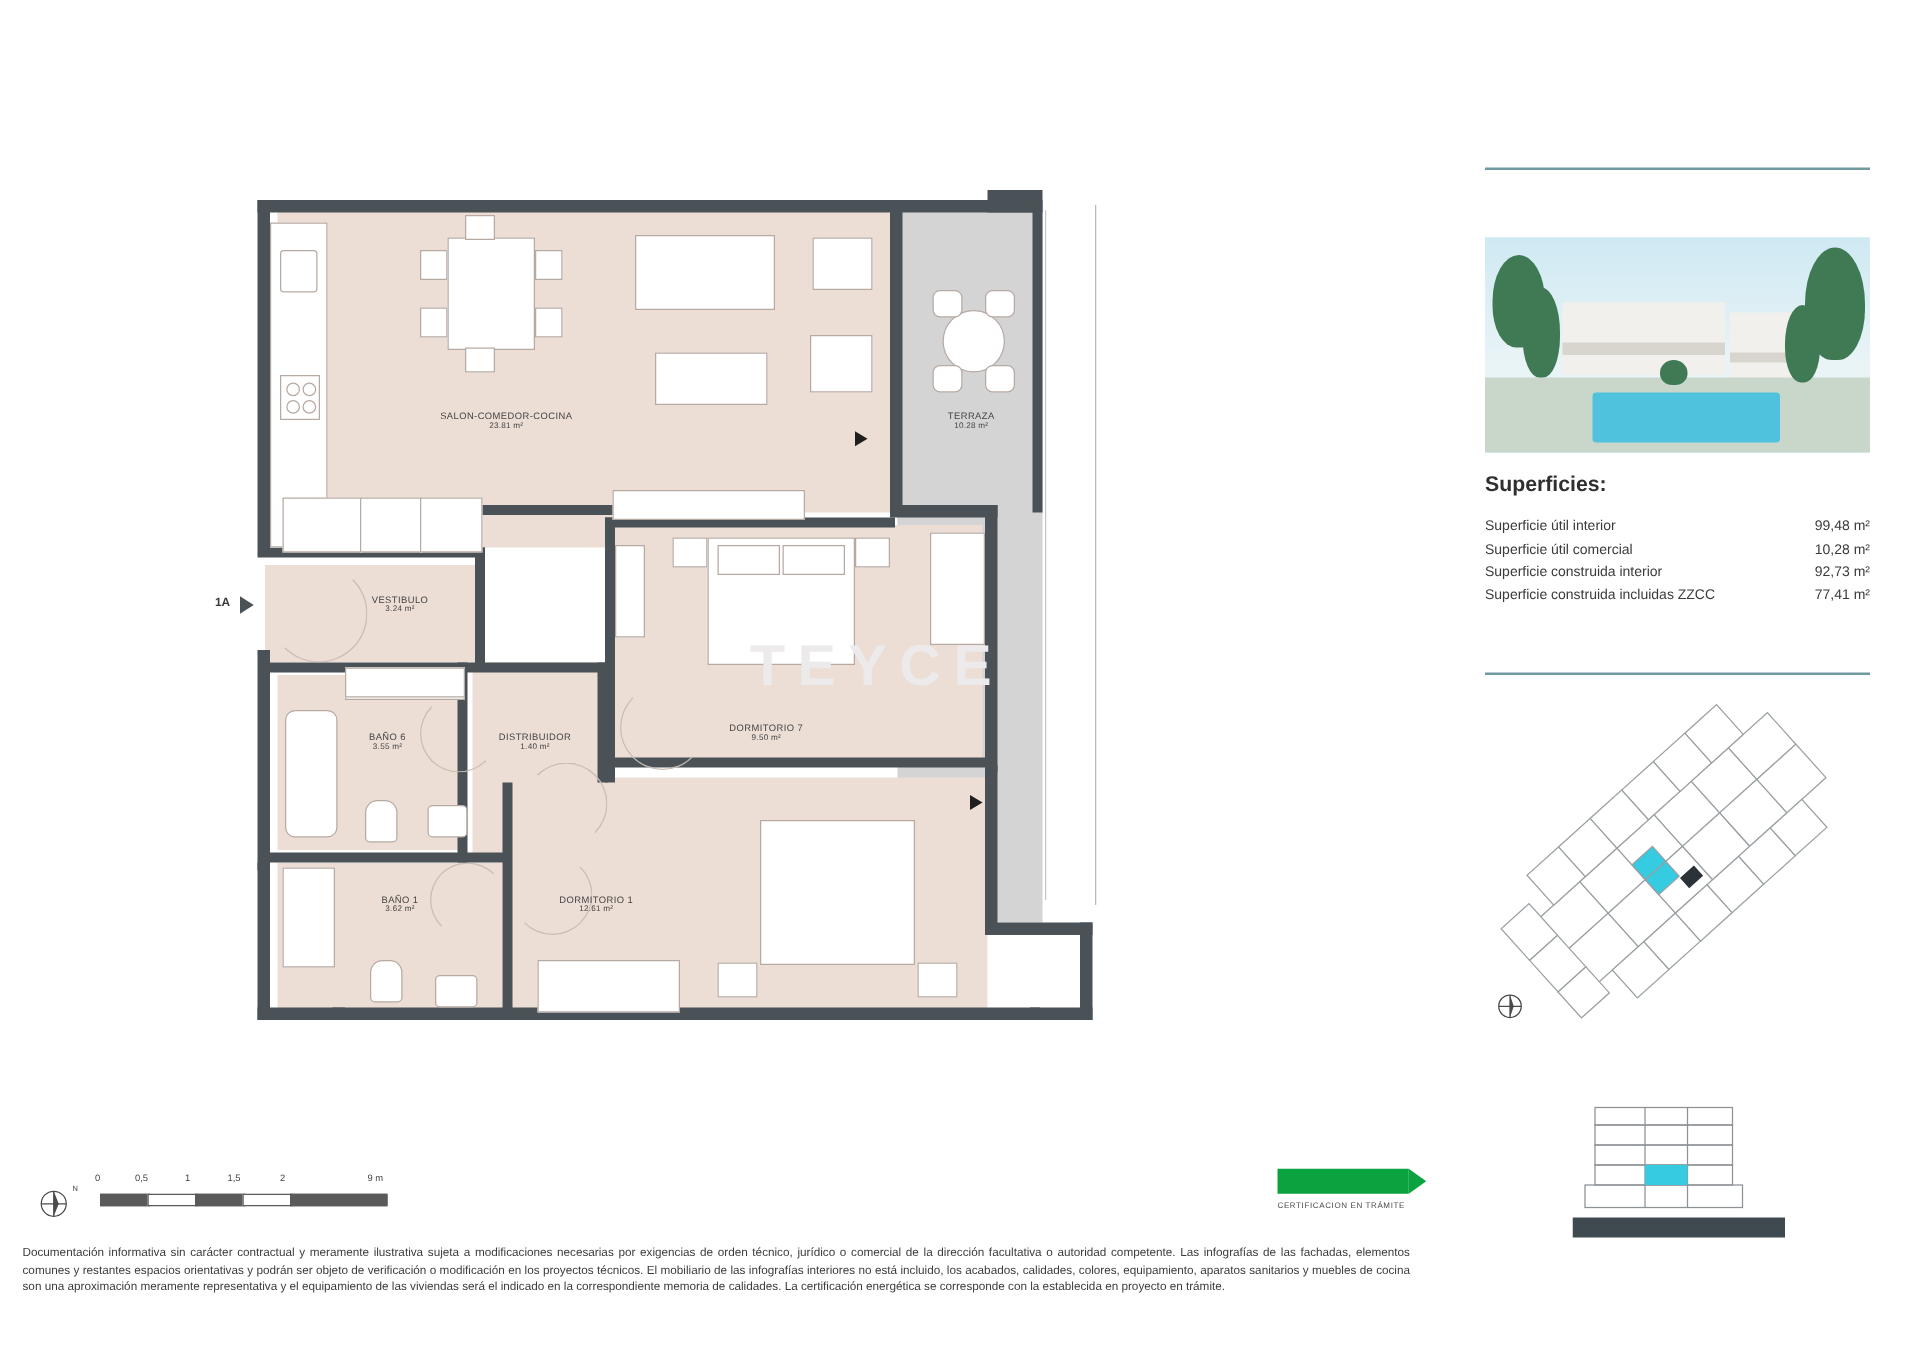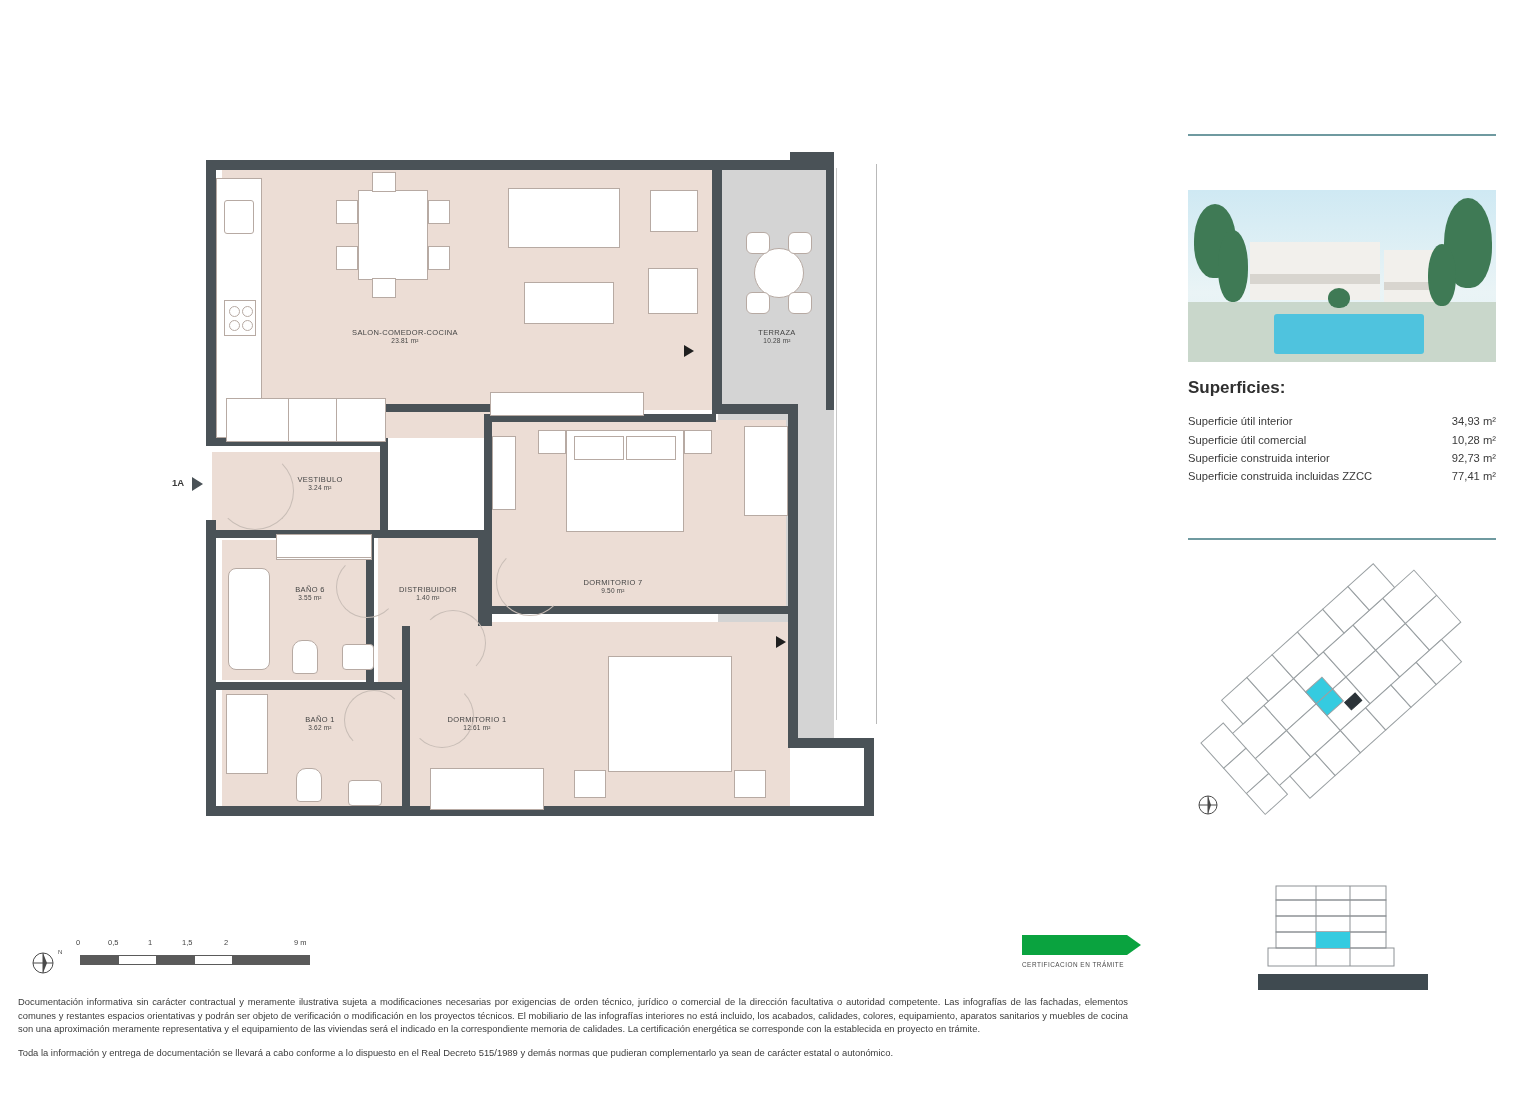--- a/index.html
+++ b/index.html
@@ -241,20 +241,21 @@
     </div>
     <div class="label" style="left:272px; top:715px; width:96px;">
       <div class="nm">BAÑO 1</div>
       <div class="ar">3.62 m²</div>
     </div>
     <div class="label" style="left:412px; top:715px; width:130px;">
       <div class="nm">DORMITORIO 1</div>
       <div class="ar">12.61 m²</div>
     </div>
 
+    <div class="wm">TEYCE</div>
 
     <div class="entry-label" style="left:172px; top:477px;">1A</div>
     <div class="entry-tri" style="left:192px; top:477px;"></div>
 
     <div class="blk-tri" style="left:684px; top:345px;"></div>
     <div class="blk-tri" style="left:776px; top:636px;"></div>
   </div>
 
   <div class="compass">
     <svg width="26" height="26" viewBox="0 0 26 26">
@@ -279,21 +280,20 @@
     <div class="sb-tick" style="left:22px; top:14px; font-size:6px;">N</div>
   </div>
 
   <div class="cert">
     <div class="cert-arrow"></div>
     <div class="cert-text">CERTIFICACION EN TRÁMITE</div>
   </div>
 
   <div class="footer">
     <p>Documentación informativa sin carácter contractual y meramente ilustrativa sujeta a modificaciones necesarias por exigencias de orden técnico, jurídico o comercial de la dirección facultativa o autoridad competente. Las infografías de las fachadas, elementos comunes y restantes espacios orientativas y podrán ser objeto de verificación o modificación en los proyectos técnicos. El mobiliario de las infografías interiores no está incluido, los acabados, calidades, colores, equipamiento, aparatos sanitarios y muebles de cocina son una aproximación meramente representativa y el equipamiento de las viviendas será el indicado en la correspondiente memoria de calidades. La certificación energética se corresponde con la establecida en proyecto en trámite.</p>
-    <p>Toda la información y entrega de documentación se llevará a cabo conforme a lo dispuesto en el Real Decreto 515/1989 y demás normas que pudieran complementarlo ya sean de carácter estatal o autonómico.</p>
   </div>
 
   <div class="panel">
 
     <div class="rule" style="top:134px;"></div>
 
     <div class="render">
       <div class="r-sky"></div>
       <div class="r-bld" style="left:62px; top:52px; width:130px; height:58px;"></div>
       <div class="r-bld-d" style="left:62px; top:84px; width:130px; height:10px;"></div>
@@ -306,21 +306,21 @@
       <div class="r-tree" style="left:256px; top:8px; width:48px; height:90px;"></div>
       <div class="r-tree" style="left:240px; top:54px; width:28px; height:62px;"></div>
       <div class="r-tree" style="left:140px; top:98px; width:22px; height:20px;"></div>
     </div>
 
     <div class="sup-title">Superficies:</div>
 
     <div class="sup-list">
       <div class="sup-row">
         <span>Superficie útil interior</span>
-        <span class="v">34,93 m²</span>
+        <span class="v">99,48 m²</span>
       </div>
       <div class="sup-row">
         <span>Superficie útil comercial</span>
         <span class="v">10,28 m²</span>
       </div>
       <div class="sup-row">
         <span>Superficie construida interior</span>
         <span class="v">92,73 m²</span>
       </div>
       <div class="sup-row">

